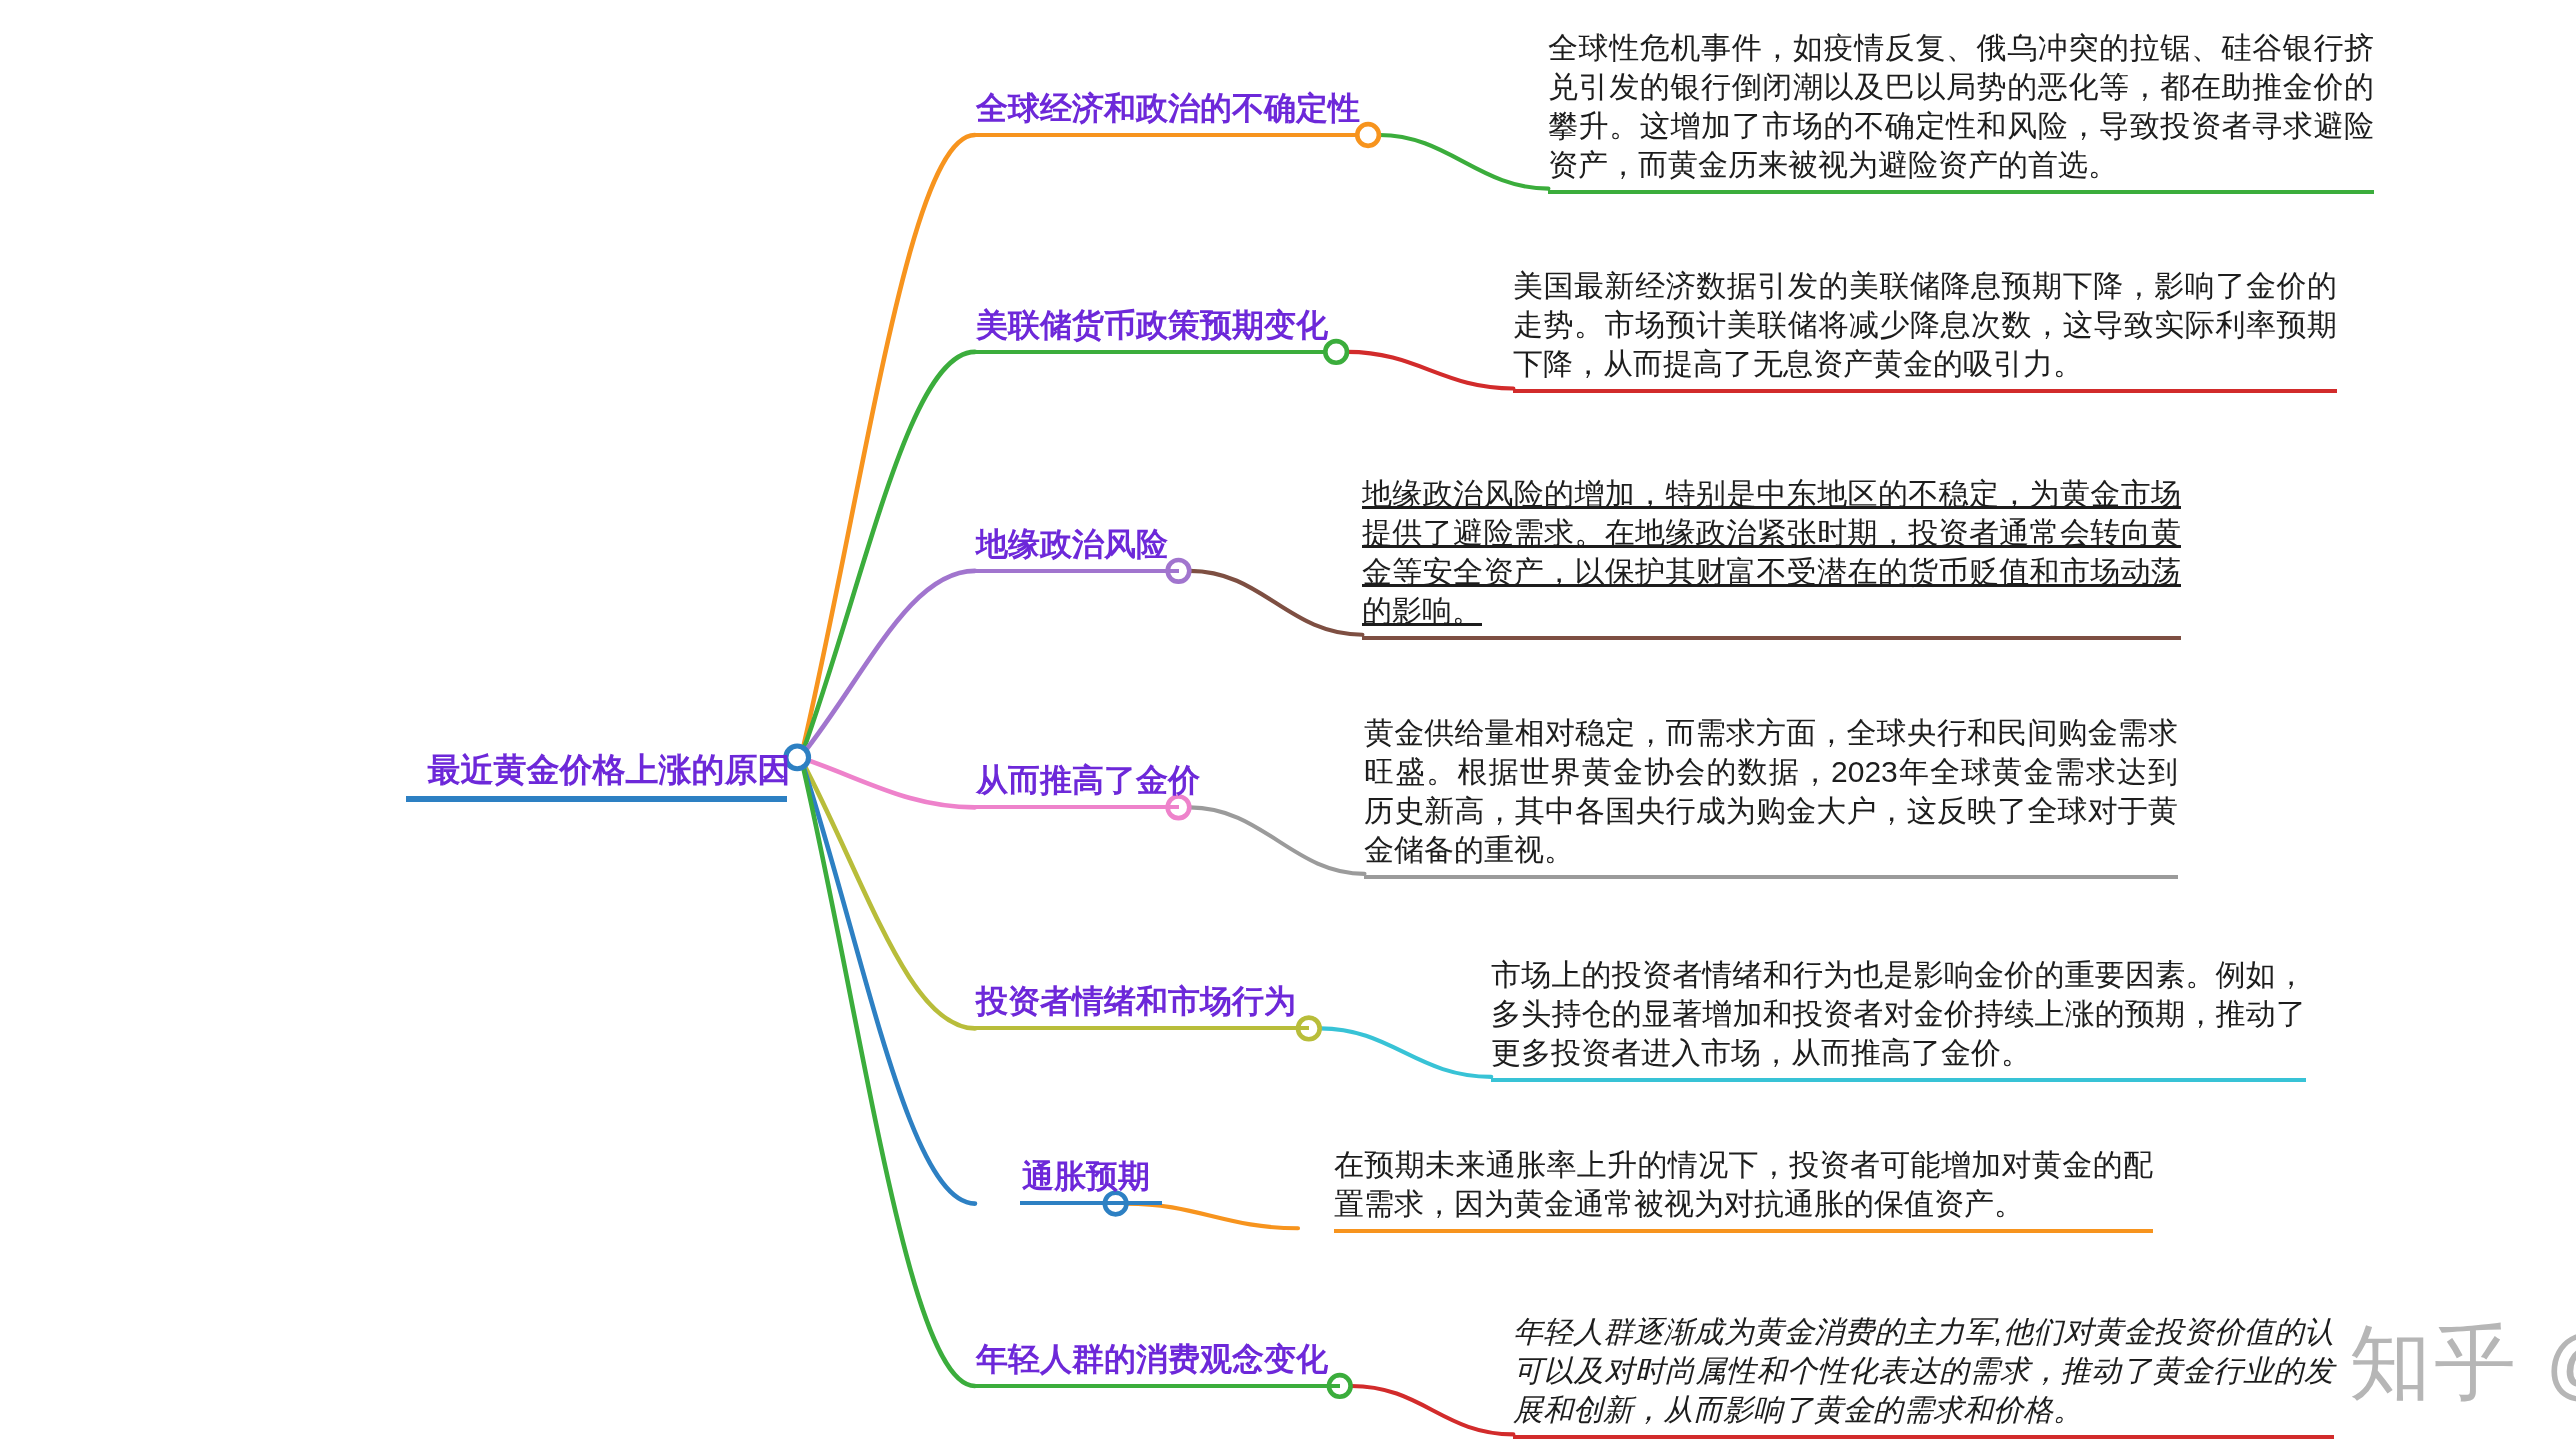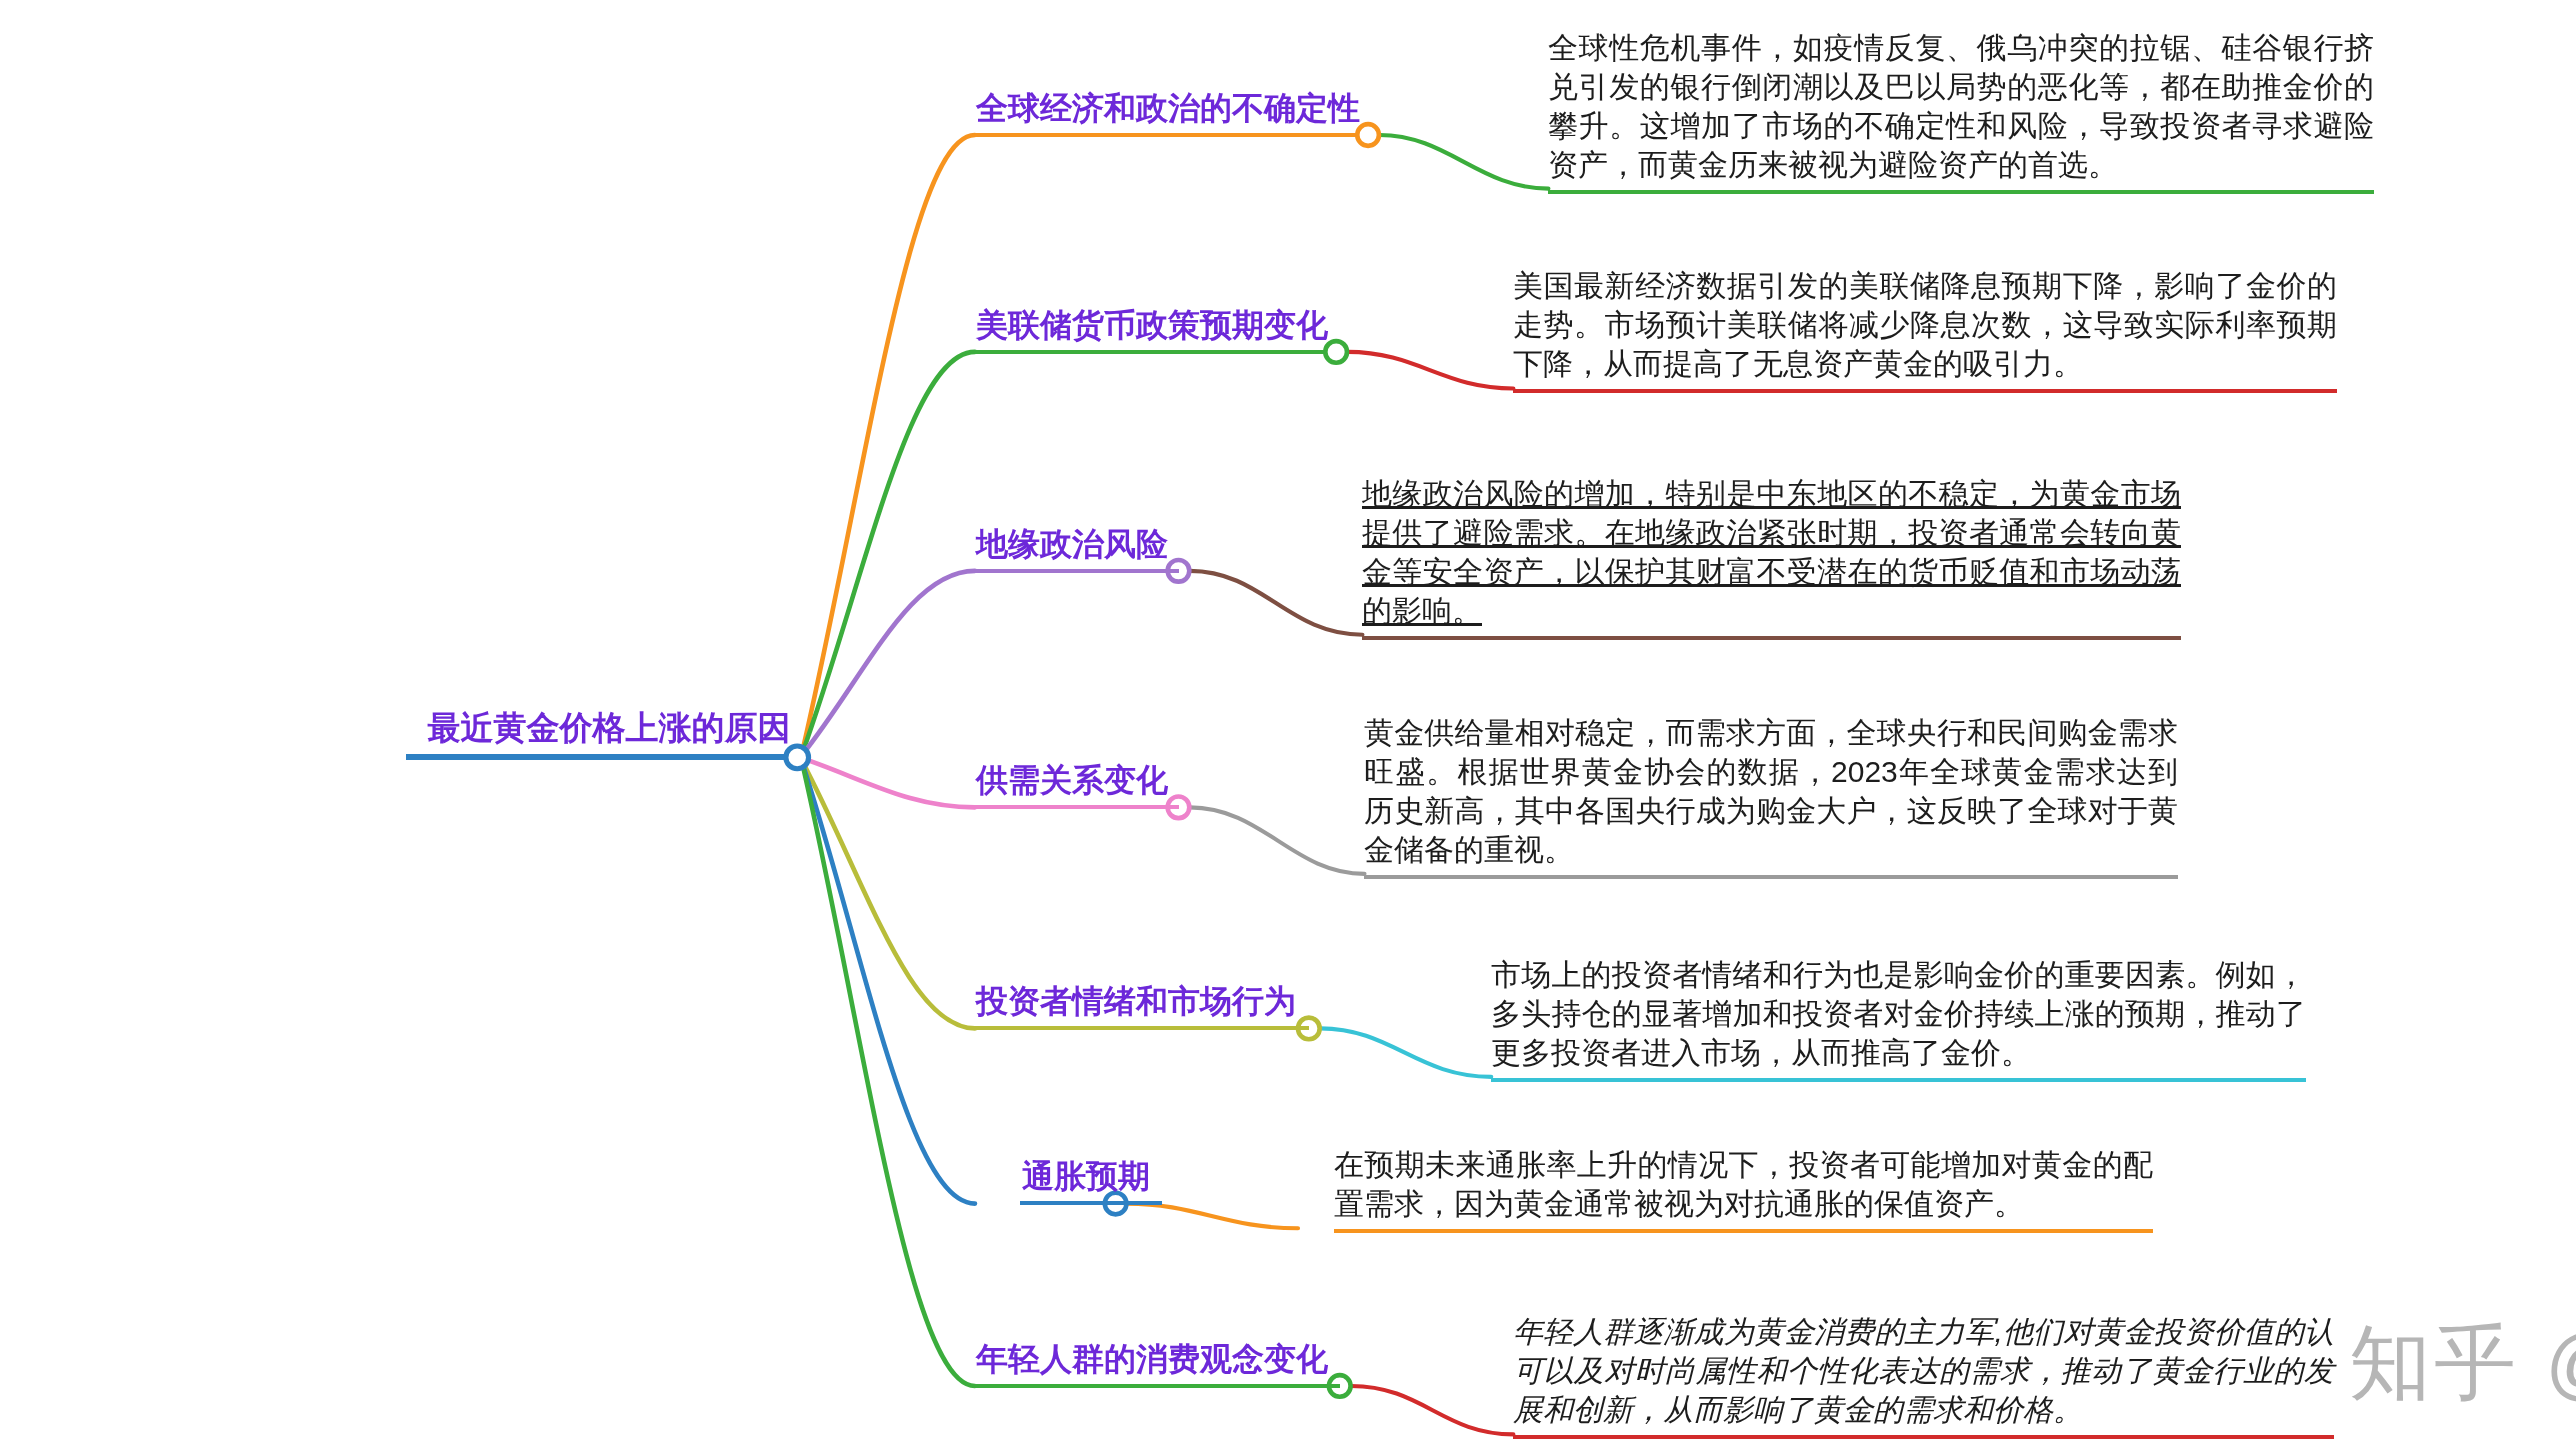--- a/index.html
+++ b/index.html
@@ -2,21 +2,21 @@
 <html style="font-size:8.2px"><head>
 <meta charset="utf-8">
 <style>
   html,body{margin:0;padding:0;background:#ffffff;}
   body{width:2865px;height:1455px;overflow:hidden;
        font-family:"Liberation Sans","DejaVu Sans",sans-serif;}
   #canvas{position:absolute;left:0;top:0;width:2865px;height:1455px;background:#fff;}
   #wires{position:absolute;left:0;top:0;width:2865px;height:1455px;}
   .txt{color:#6d28d9;}
   
-  .root{position:absolute;left:406px;top:710px;width:381px;height:44px;
+  .root{position:absolute;left:406px;top:752px;width:381px;height:44px;
         border-bottom:6.7px solid #2d80c3;white-space:nowrap;}
   .root span{position:absolute;left:21.6px;bottom:3.1px;font-size:33px;font-weight:bold;}
   
   .label{position:absolute;height:40px;border-bottom:4.1px solid #000;white-space:nowrap;}
   .label span{position:absolute;left:2.1px;bottom:2.1px;font-size:32px;font-weight:bold;}
   .lb1{left:974px;top:93px;width:383px;}
   .lb2{left:974px;top:310px;width:351px;}
   .lb3{left:974px;top:529px;width:205px;}
   .lb4{left:974px;top:765px;width:205px;}
   .lb5{left:974px;top:986px;width:335px;}
@@ -79,21 +79,21 @@
   <div class="label lb1" style="border-bottom-color: rgb(247, 148, 30);">
     <span class="txt">全球经济和政治的不确定性</span>
   </div>
   <div class="label lb2" style="border-bottom-color: rgb(59, 173, 60);">
     <span class="txt">美联储货币政策预期变化</span>
   </div>
   <div class="label lb3" style="border-bottom-color: rgb(161, 117, 206);">
     <span class="txt">地缘政治风险</span>
   </div>
   <div class="label lb4" style="border-bottom-color: rgb(238, 130, 203);">
-    <span class="txt">供需关系变化</span>
+    <span class="txt">从而推高了金价</span>
   </div>
   <div class="label lb5" style="border-bottom-color: rgb(184, 189, 58);">
     <span class="txt">投资者情绪和市场行为</span>
   </div>
   <div class="label lb6" style="border-bottom-color: rgb(45, 128, 195);">
     <span class="txt">通胀预期</span>
   </div>
   <div class="label lb7" style="border-bottom-color: rgb(59, 173, 60);">
     <span class="txt">年轻人群的消费观念变化</span>
   </div>

